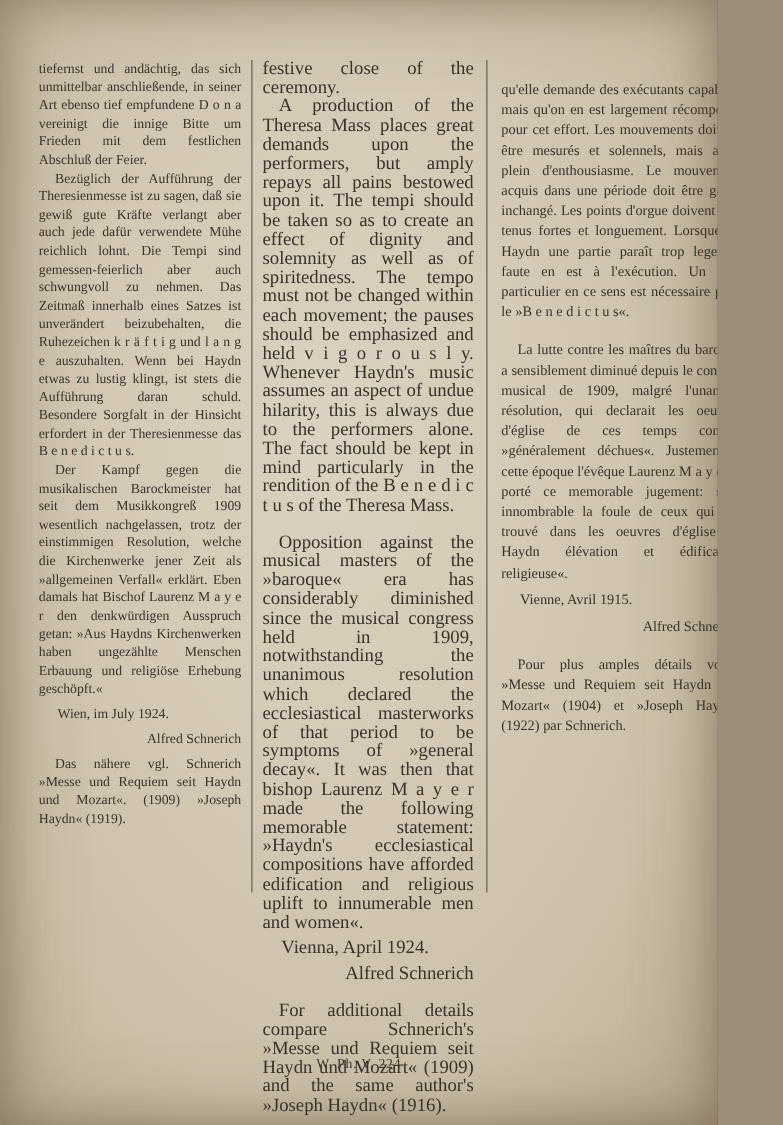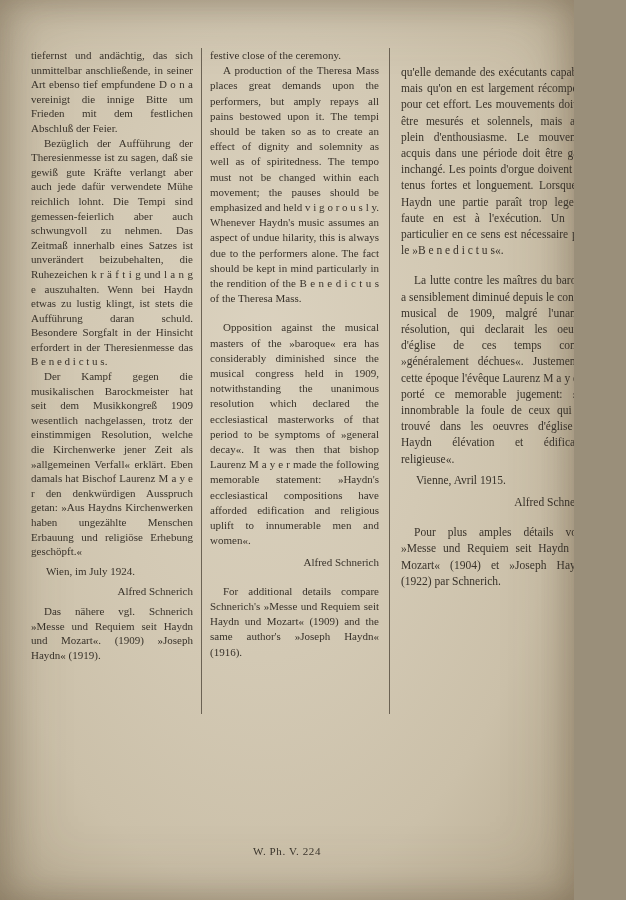--- a/index.html
+++ b/index.html
@@ -9,21 +9,21 @@
     position:relative; width:574px; height:900px; overflow:hidden;
     background:
       radial-gradient(ellipse at 46% 38%, #dbd2bf 0%, #d3c9b4 40%, #cbc0a9 70%, #b7aa90 100%);
     color:#38322a;
     box-shadow: inset 0 0 70px rgba(82,66,44,0.30), inset 12px 0 30px rgba(82,66,44,0.18), inset -10px 0 26px rgba(82,66,44,0.14);
     font-family: Liberation Serif, serif;
   }
   .col { position:absolute; top:48px; text-align:justify; }
   .col p { text-align:justify; hyphens:none; }
   .col-de { left:31px;  width:162px; font-size:11px;   line-height:14.6px; }
-  .col-en { left:210px; width:169px; font-size:11px;   line-height:15.2px; }
+  .col-en { left:210px; width:169px; font-size:15px;   line-height:15.2px; }
   .col-fr { left:401px; width:192px; font-size:11.5px; line-height:16.2px; top:64px; }
   p.ind  { text-indent:13px; }
   p.gap  { margin-top:14px; }
   p.sgap { margin-top:5px; }
   p.dateline { text-align:left; text-indent:15px; margin-top:5px; }
   p.sig { text-align:right; margin-top:6px; }
   .divider { position:absolute; top:48px; width:1px; height:666px; background:#6b6253; }
   .d1 { left:201px; }
   .d2 { left:389px; }
   .footer { position:absolute; left:0; right:0; top:845px; text-align:center;
@@ -42,20 +42,21 @@
     <p class="sig">Alfred Schnerich</p>
     <p class="ind sgap">Das nähere vgl. Schnerich »Messe und Requiem seit Haydn und Mozart«. (1909) »Joseph Haydn« (1919).</p>
   </div>
 
   <div class="divider d1"></div>
 
   <div class="col col-en">
     <p>festive close of the ceremony.</p>
     <p class="ind">A production of the Theresa Mass places great demands upon the performers, but amply repays all pains bestowed upon it. The tempi should be taken so as to create an effect of dignity and solemnity as well as of spiritedness. The tempo must not be changed within each movement; the pauses should be emphasized and held v i g o r o u s l y. Whenever Haydn's music assumes an aspect of undue hilarity, this is always due to the performers alone. The fact should be kept in mind particularly in the rendition of the B e n e d i c t u s of the Theresa Mass.</p>
     <p class="ind gap">Opposition against the musical masters of the »baroque« era has considerably diminished since the musical congress held in 1909, notwithstanding the unanimous resolution which declared the ecclesiastical masterworks of that period to be symptoms of »general decay«. It was then that bishop Laurenz M a y e r made the following memorable statement: »Haydn's ecclesiastical compositions have afforded edification and religious uplift to innumerable men and women«.</p>
+    <p class="dateline">Vienna, April 1924.</p>
     <p class="sig">Alfred Schnerich</p>
     <p class="ind gap">For additional details compare Schnerich's »Messe und Requiem seit Haydn und Mozart« (1909) and the same author's »Joseph Haydn« (1916).</p>
   </div>
 
   <div class="divider d2"></div>
 
   <div class="col col-fr">
     <p>qu'elle demande des exécutants capables, mais qu'on en est largement récompensé pour cet effort. Les mouvements doivent être mesurés et solennels, mais aussi plein d'enthousiasme. Le mouvement acquis dans une période doit être gardé inchangé. Les points d'orgue doivent être tenus fortes et longuement. Lorsque de Haydn une partie paraît trop leger la faute en est à l'exécution. Un soin particulier en ce sens est nécessaire pour le »B e n e d i c t u s«.</p>
     <p class="ind gap">La lutte contre les maîtres du baroque a sensiblement diminué depuis le congrès musical de 1909, malgré l'unanime résolution, qui declarait les oeuvres d'église de ces temps comme »généralement déchues«. Justement à cette époque l'évêque Laurenz M a y e r a porté ce memorable jugement: »Est innombrable la foule de ceux qui ont trouvé dans les oeuvres d'église de Haydn élévation et édification religieuse«.</p>
     <p class="dateline gap">Vienne, Avril 1915.</p>

